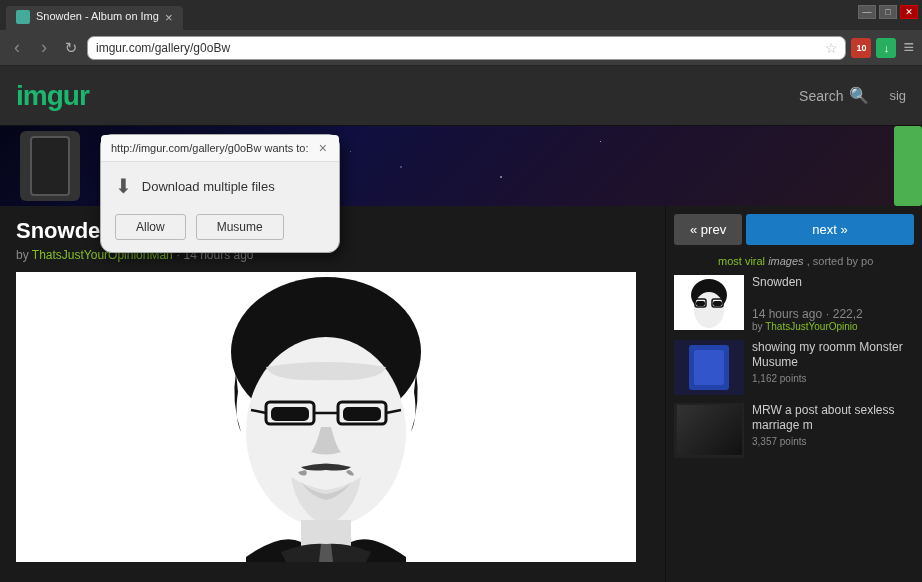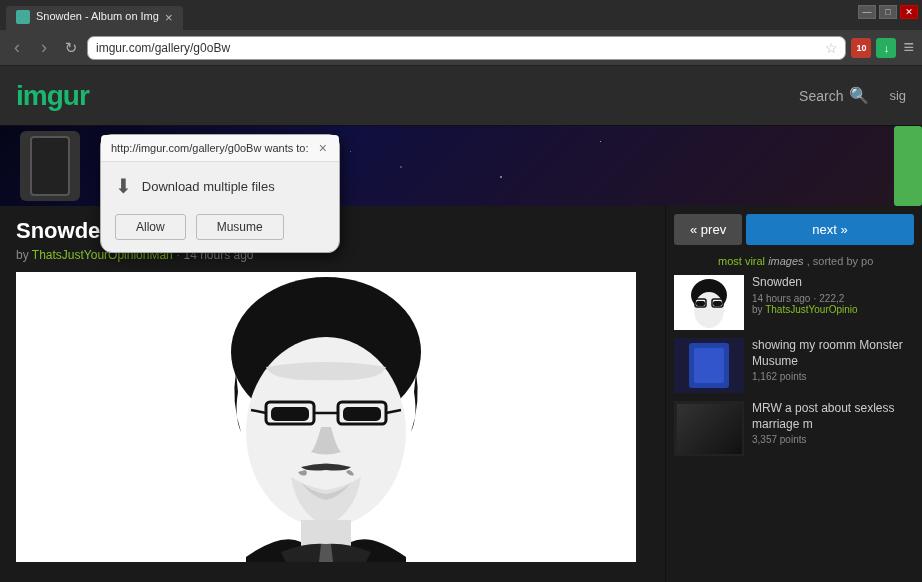--- a/index.html
+++ b/index.html
@@ -149,21 +149,21 @@
               <ellipse cx="35" cy="20" rx="18" ry="16" fill="#111"></ellipse>
               <ellipse cx="35" cy="35" rx="15" ry="18" fill="#eee"></ellipse>
               <rect x="22" y="26" width="9" height="5" rx="2" fill="#111"></rect>
               <rect x="39" y="26" width="9" height="5" rx="2" fill="#111"></rect>
               <rect x="21" y="24" width="11" height="8" rx="2" fill="none" stroke="#111" stroke-width="1.5"></rect>
               <rect x="38" y="24" width="11" height="8" rx="2" fill="none" stroke="#111" stroke-width="1.5"></rect>
             </svg>
           </div>
           <div>
             <div style="color:#ccc;font-size:12px;line-height:1.3;">Snowden</div>
-            <div style="color:#888;font-size:10px;margin-top:2px;">
+            <div style="color:#888;font-size:12px;margin-top:16px;">
               <span>14 hours ago · 222,2</span>
             </div>
             <div style="color:#888;font-size:10px;">
               by <span style="color:#85bf25;">ThatsJustYourOpinio</span>
             </div>
           </div>
         </div>
 
         <div style="display:flex;gap:8px;cursor:pointer;">
           <div style="width:70px;height:55px;background:#1a1a3a;flex-shrink:0;overflow:hidden;display:flex;align-items:center;justify-content:center;">

